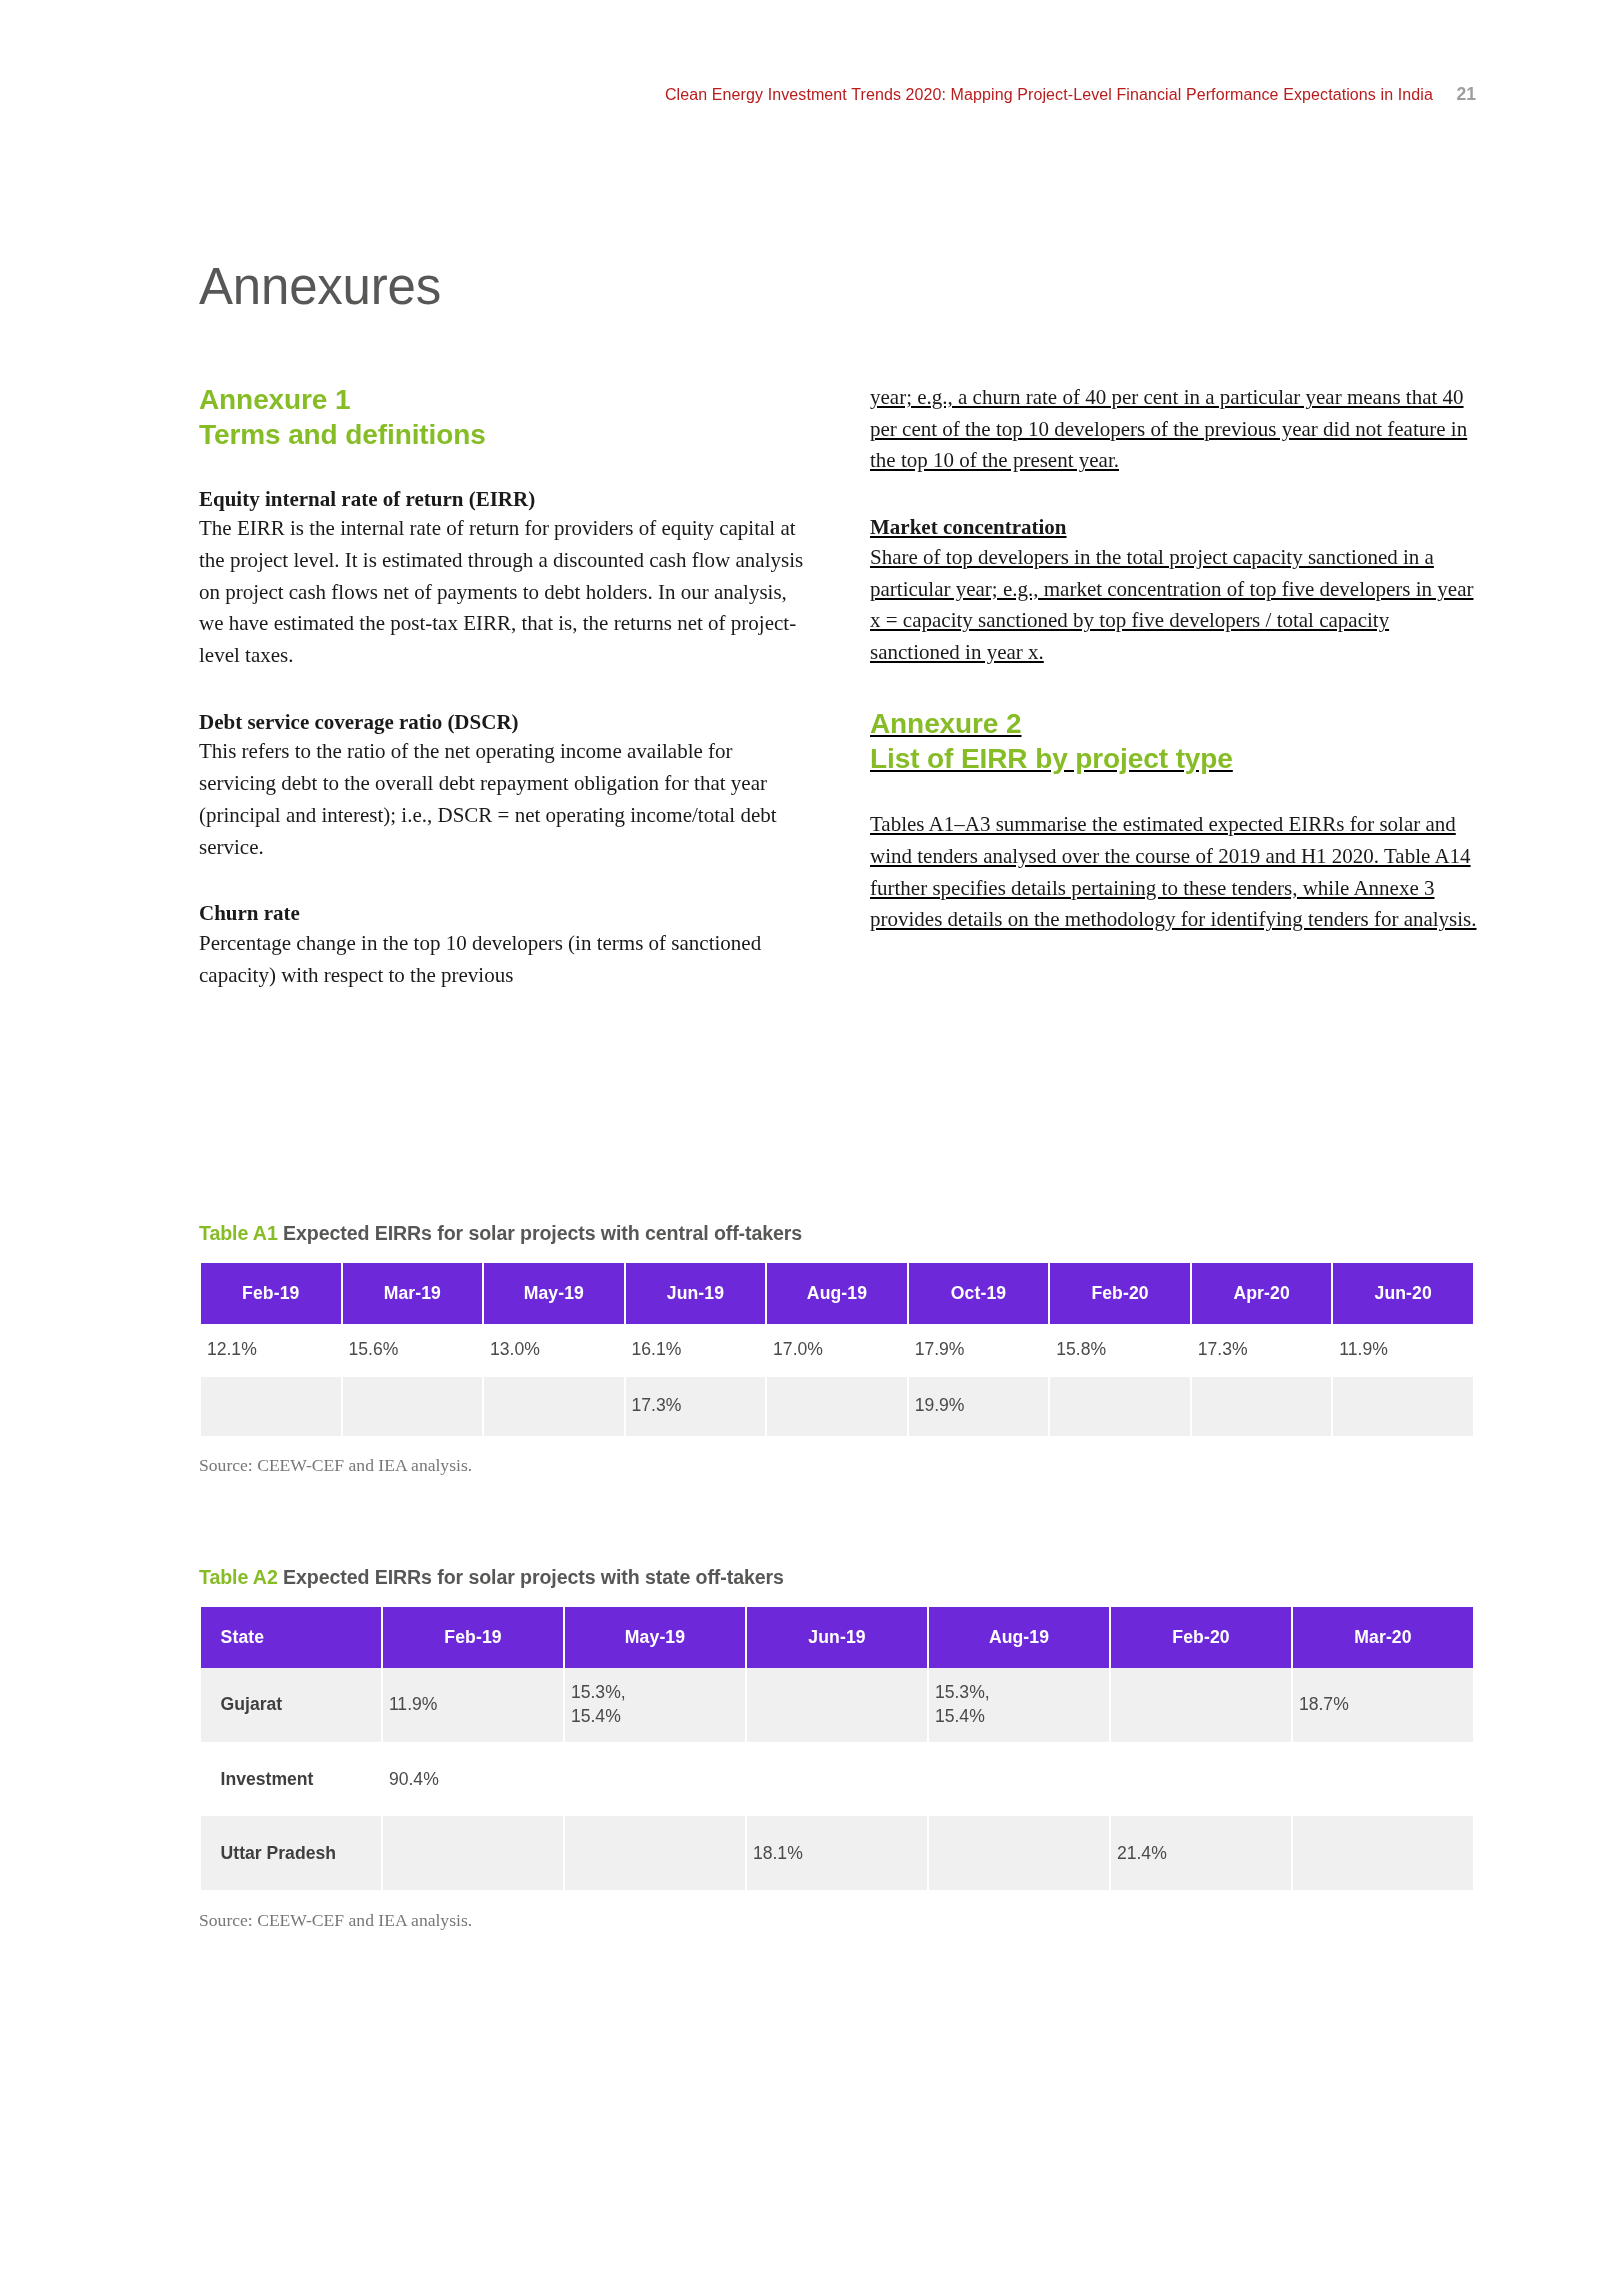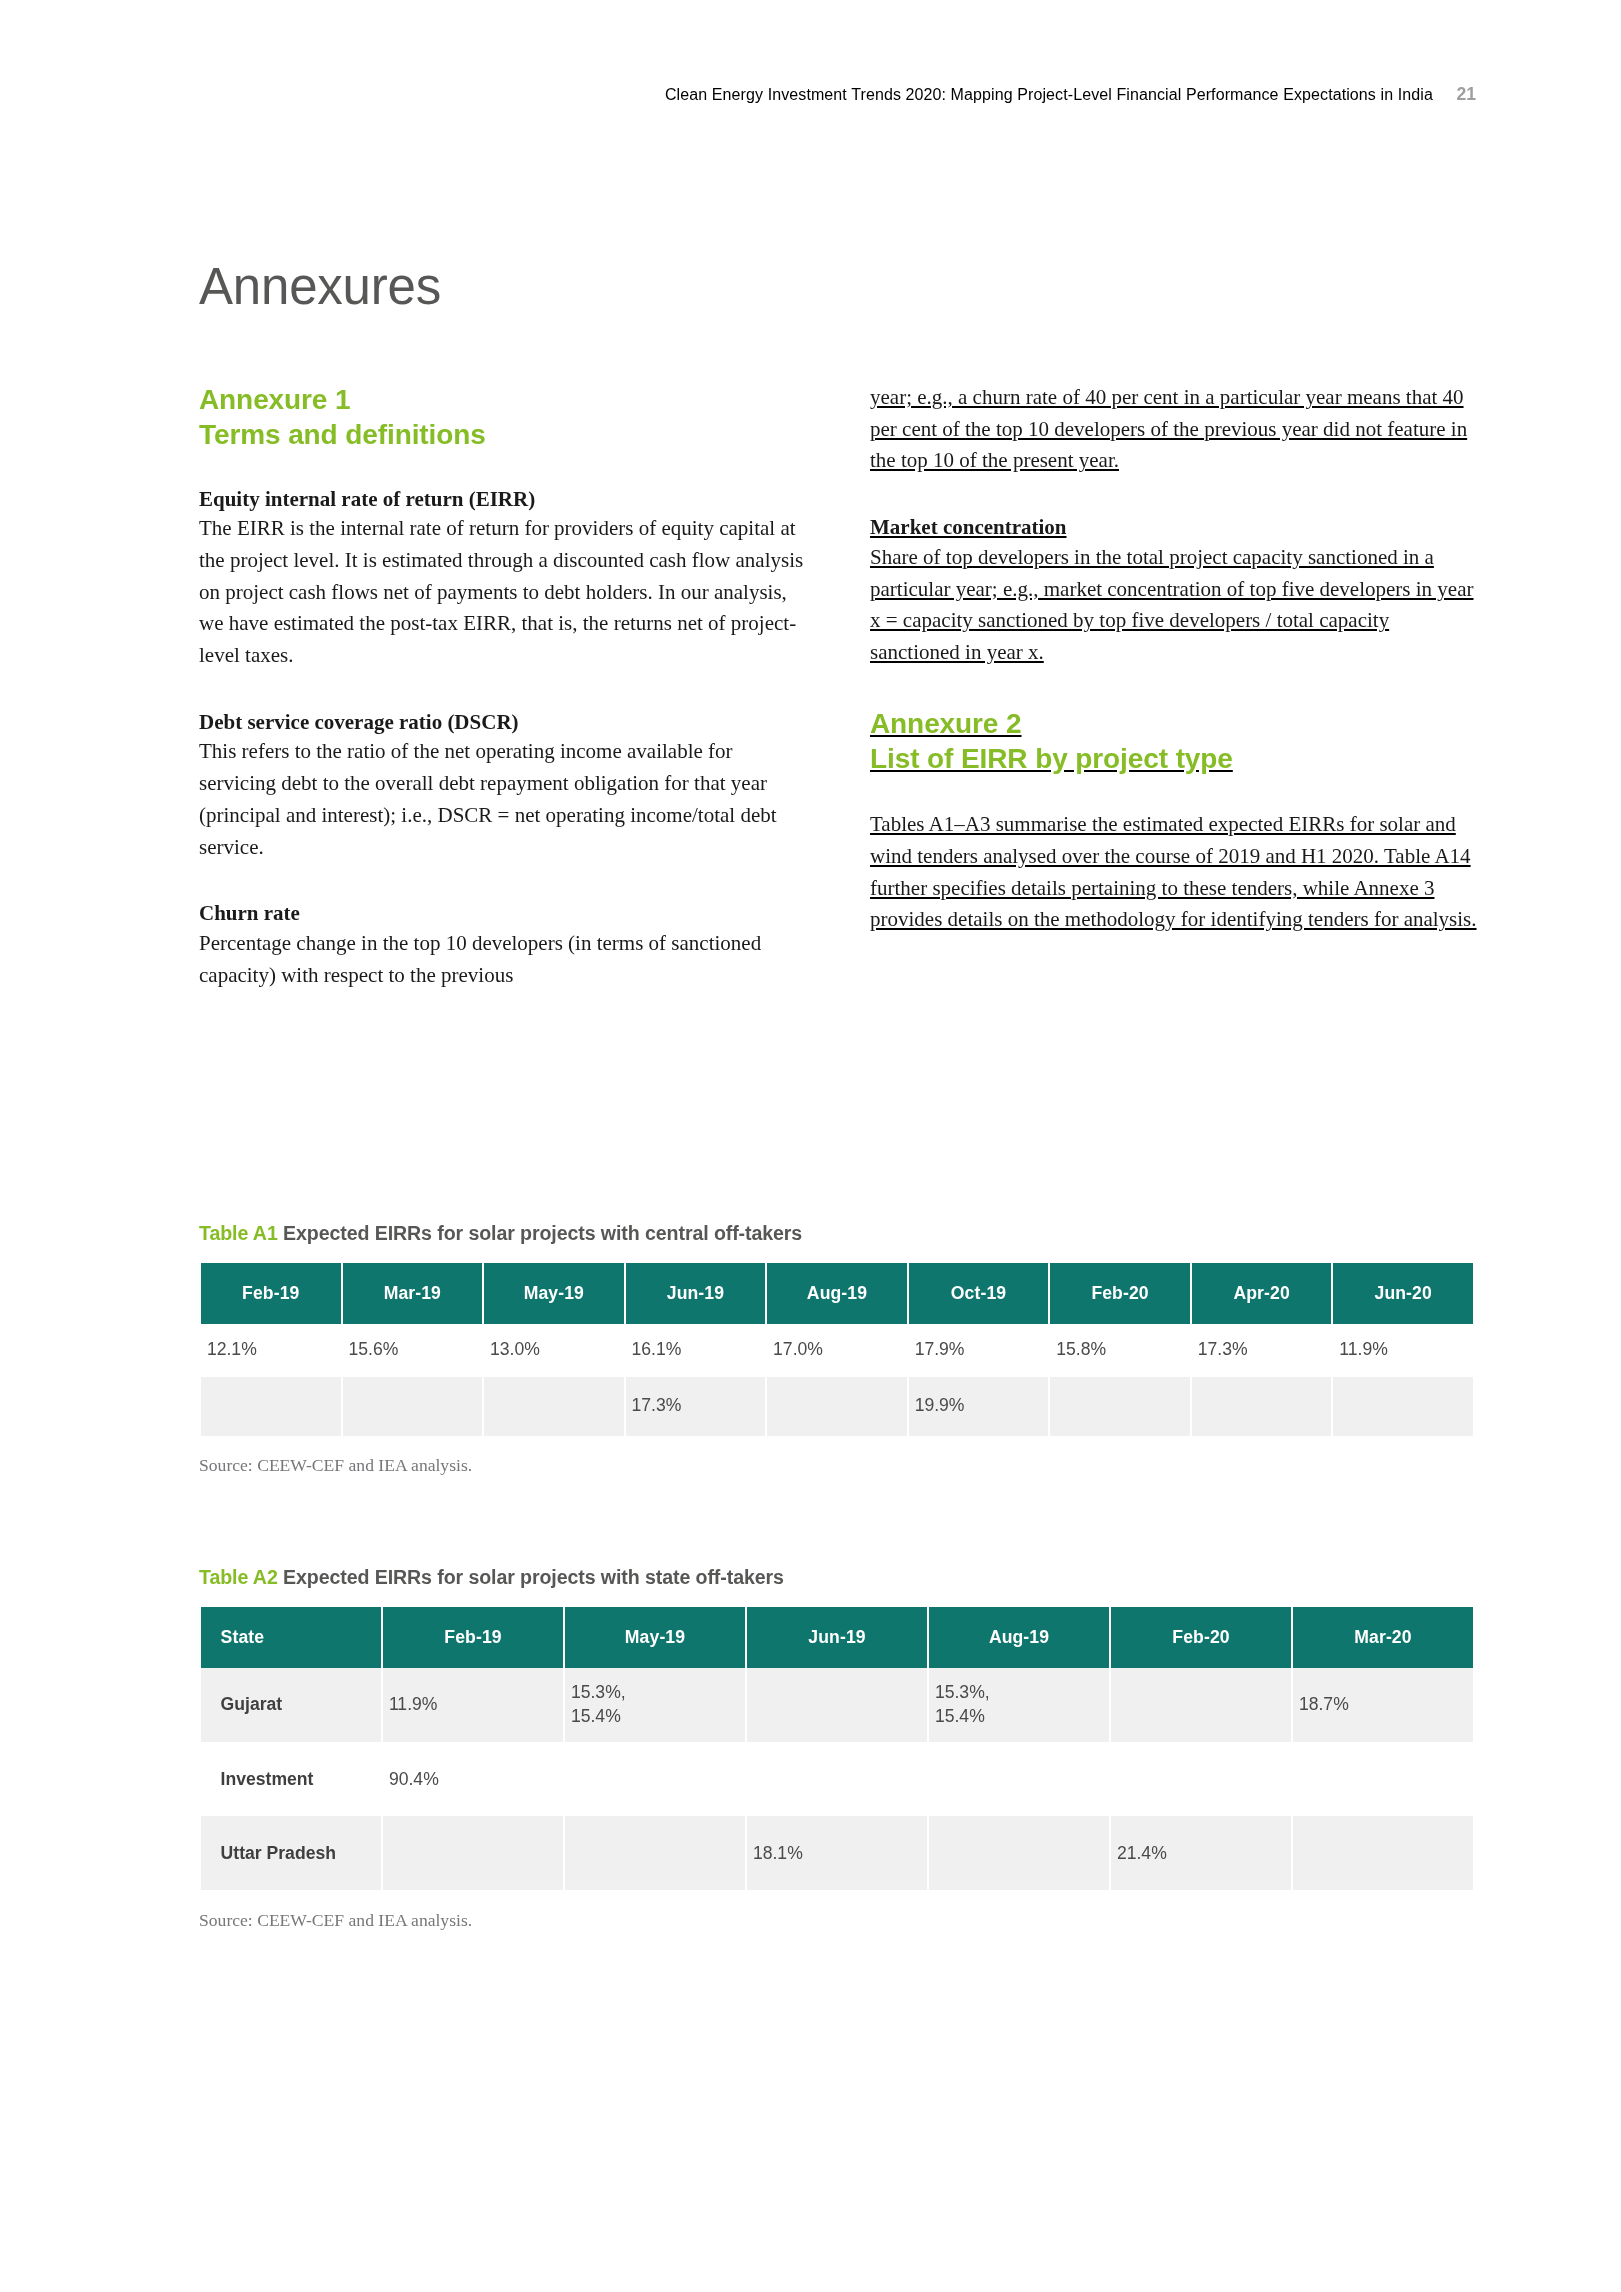--- a/index.html
+++ b/index.html
@@ -25,21 +25,21 @@
     top: 84px;
     left: 201px;
     right: 145px;
     display: flex;
     justify-content: flex-end;
     align-items: baseline;
     gap: 23.5px;
   }
   .running-header .rh-text {
     font-size: 16px;
-    color: #000000;
+    color: #b91c1c;
     letter-spacing: 0.1px;
     white-space: nowrap;
   }
   .running-header .rh-page {
     font-size: 17.6px;
     font-weight: bold;
     color: #9e9e9e;
   }
 
   
@@ -103,21 +103,21 @@
   }
   .tbl-caption .tbl-num { color: #86bc25; }
 
   table.dt {
     border-collapse: separate;
     border-spacing: 2.9px 0;
     width: 1276px;
     table-layout: fixed;
   }
   table.dt th {
-    background: #0f766e;
+    background: #6d28d9;
     color: #ffffff;
     font-size: 17.6px;
     font-weight: bold;
     height: 61px;
     vertical-align: middle;
     text-align: center;
     letter-spacing: 0.1px;
     border: 0;
     padding: 0 5.9px;
   }

